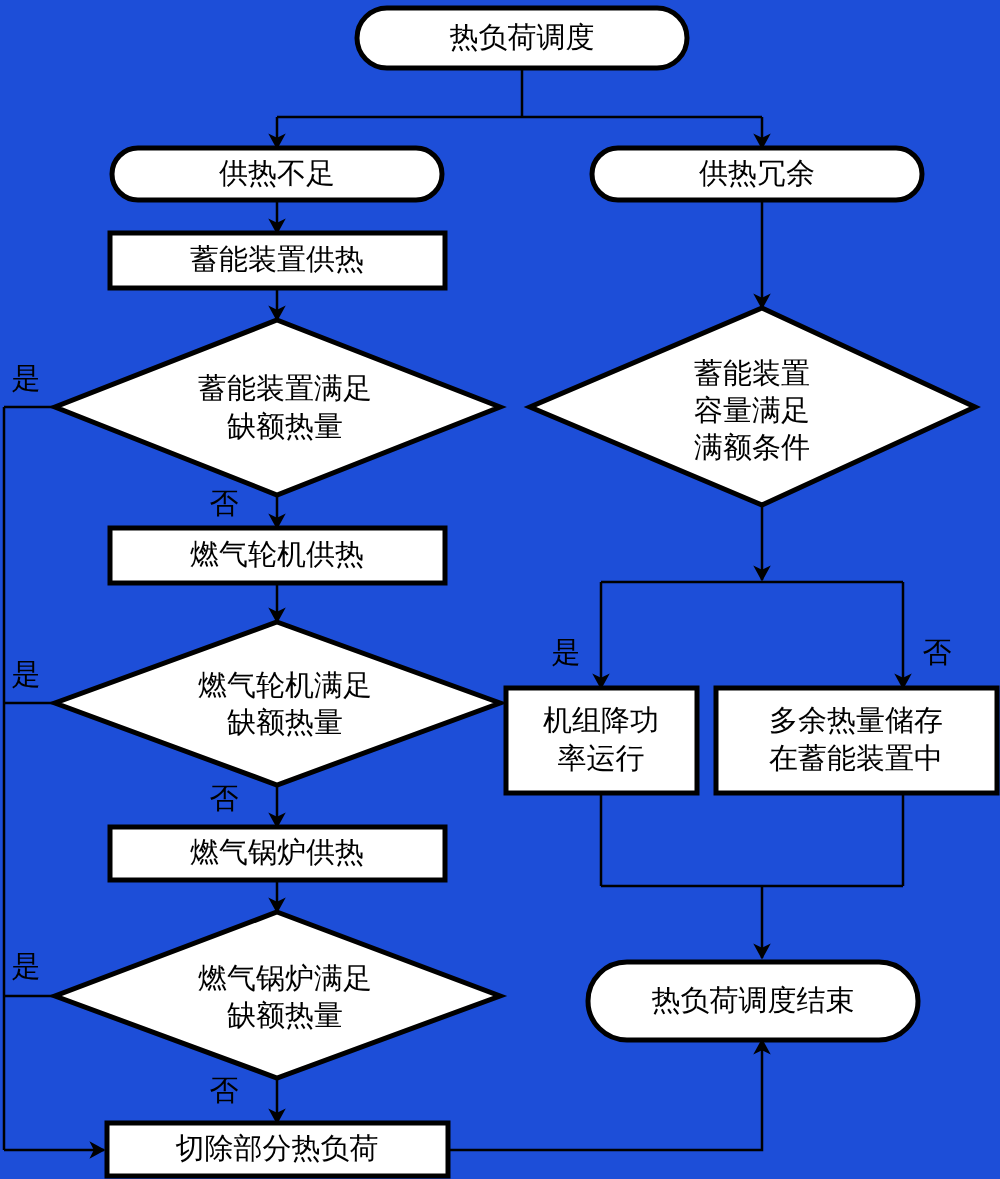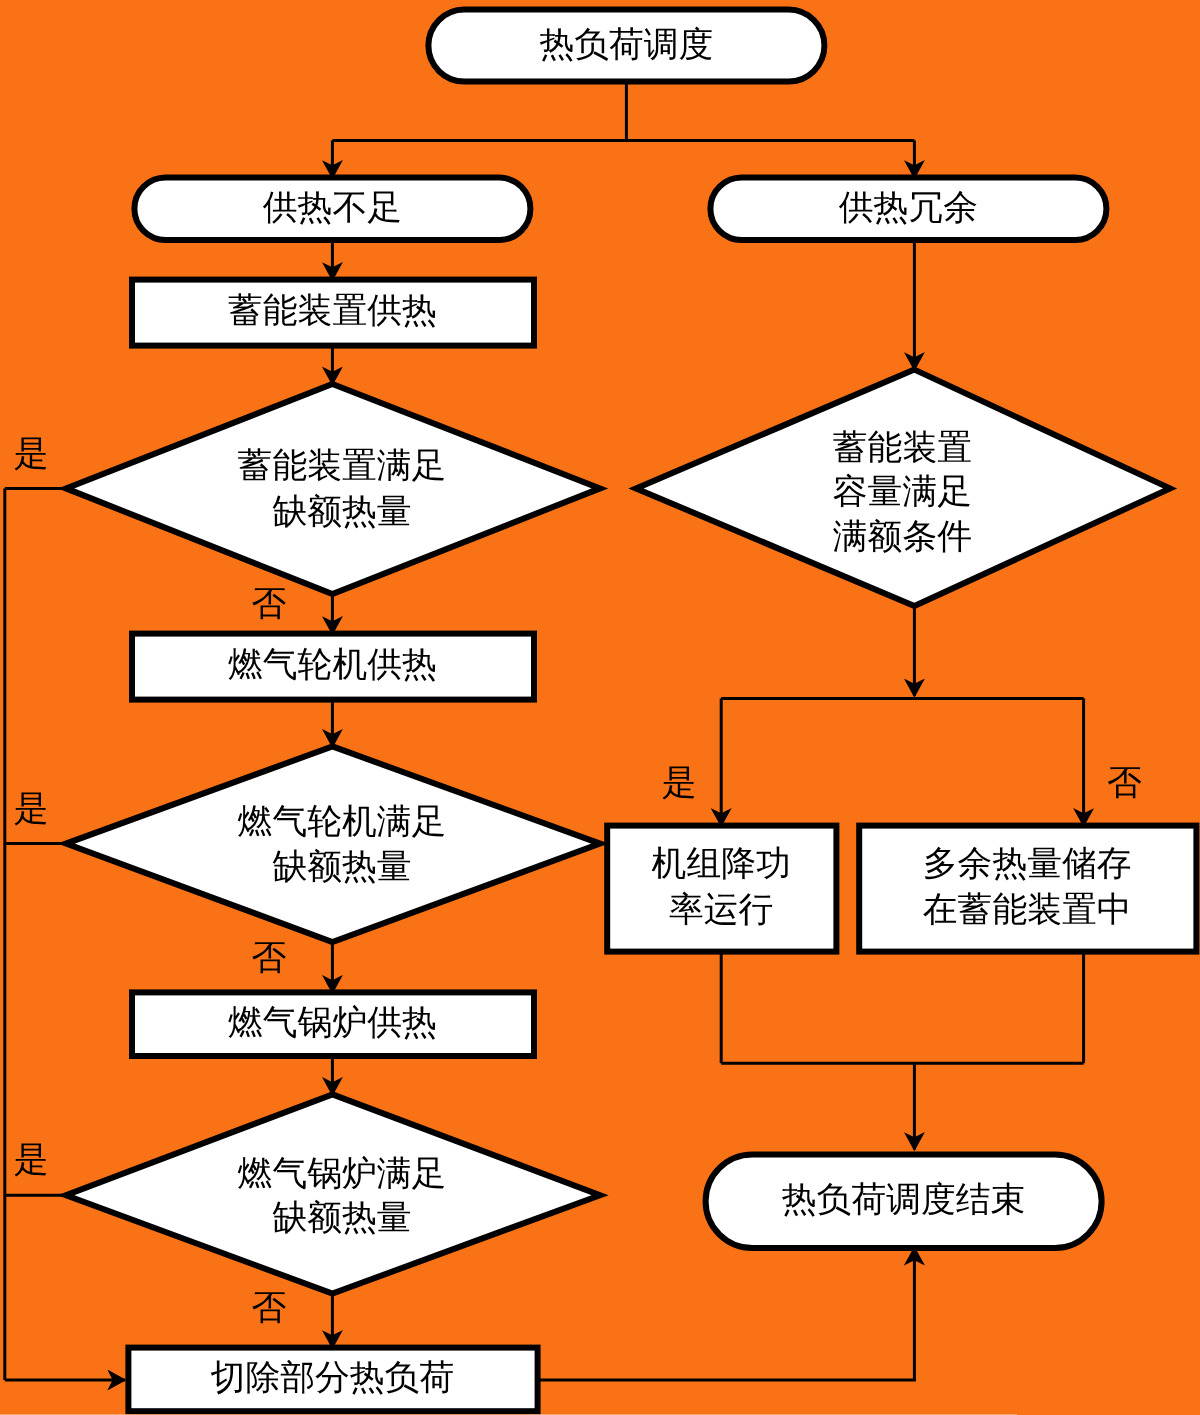--- a/index.html
+++ b/index.html
@@ -7,21 +7,21 @@
     padding: 0;
     background: #ffffff;
   }
   body {
     font-family: "DejaVu Serif", "Liberation Serif", serif;
   }
   #flowchart-root {
     position: relative;
     width: 1000px;
     height: 1179px;
-    background: #f97316;
+    background: #1d4ed8;
     overflow: hidden;
   }
   svg#flow-svg {
     display: block;
     width: 1000px;
     height: 1179px;
   }
   .node-shape {
     fill: #ffffff;
     stroke: #000000;

